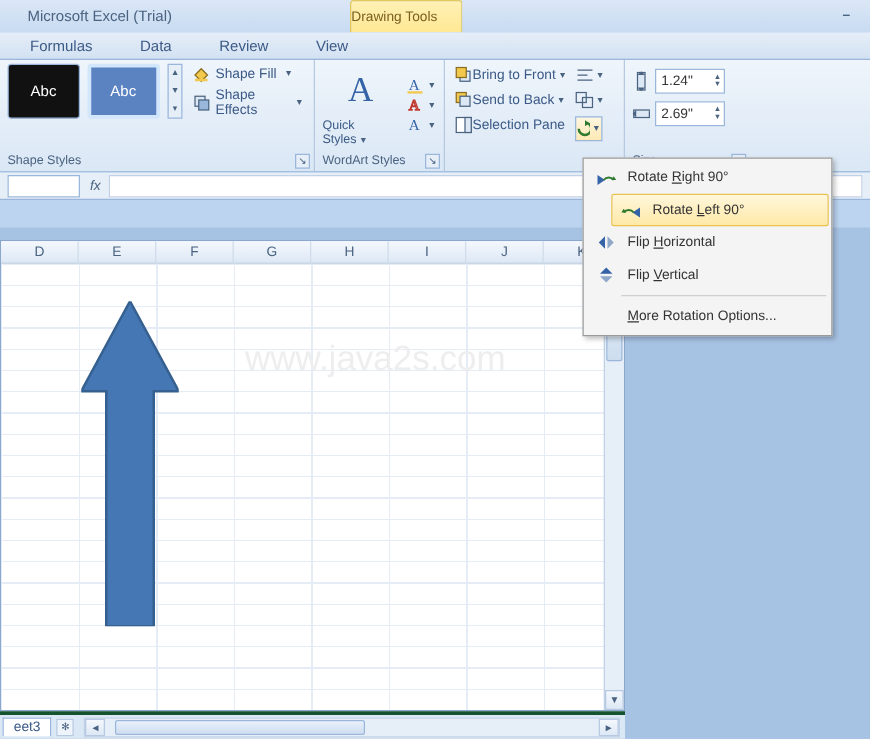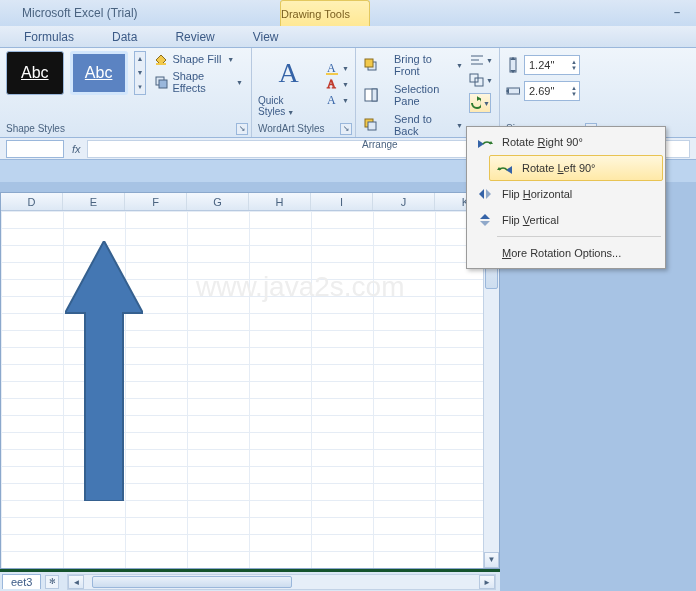--- a/index.html
+++ b/index.html
@@ -102,22 +102,21 @@
     text-align: center;
     line-height: 10px;
     background: #e6eef8;
   }
   .shapestyles-body { display: flex; align-items: center; gap: 6px; }
   .swatch {
     width: 64px; height: 44px;
     border: 1px solid #9ab7db;
     border-radius: 3px;
     display: flex; align-items: center; justify-content: center;
-    font-size: 16px;
-    text-decoration: underline;
+    font-size: 12px;
   }
   .swatch.dark { background: #111; color: #fff; }
   .swatch.blue { background: #5b83c2; color: #fff; border: 3px solid #d2e6fc; }
   .gallery-more {
     width: 14px; height: 44px;
     border: 1px solid #9ab7db;
     background: #e6eef8;
     display: flex; flex-direction: column; justify-content: space-around;
     align-items: center;
     font-size: 7px; color: #4a6380;
@@ -135,21 +134,21 @@
     width: 32px; height: 44px;
     display: flex; align-items: center; justify-content: center;
     font-family: Georgia, serif;
     font-size: 28px;
     color: #3563a7;
     border: 1px solid transparent;
   }
   .arrange-body { display: flex; }
   .arrange-col { display: flex; flex-direction: column; gap: 2px; }
   .arrange-cmd {
-    display: flex; align-items: center; gap: 16px;
+    display: flex; align-items: center; gap: 0;
     color: #3b5a86; font-size: 11px;
     padding: 2px 2px;
   }
   .rot-btn {
     width: 22px; height: 20px;
     border: 1px solid #9ab7db;
     background: linear-gradient(#fef6df,#fde9b3);
     display: inline-flex; align-items: center; justify-content: center;
     margin-top: 2px;
   }
@@ -358,36 +357,36 @@
                   <rect x="4" y="4" width="8" height="8" fill="#dde8f5" stroke="#4a6380"></rect>
                   <rect x="1" y="1" width="8" height="8" fill="#f2c94c" stroke="#8a6d1f"></rect>
                 </svg>
               </span>
             <span>Bring to Front</span>
               <span class="dd">▼</span>
           </div>
           <div class="arrange-cmd">
             <span class="tinyicon">
                 <svg width="14" height="14">
+                  <rect x="1" y="1" width="8" height="8" fill="#f2c94c" stroke="#8a6d1f"></rect>
+                  <rect x="4" y="4" width="8" height="8" fill="#dde8f5" stroke="#4a6380"></rect>
+                </svg>
+              </span>
+            <span>Send to Back</span>
+              <span class="dd">▼</span>
+          </div>
+          <div class="arrange-cmd">
+            <span class="tinyicon">
+                <svg width="14" height="14">
                   <rect x="1" y="1" width="12" height="12" fill="#fff" stroke="#4a6380"></rect>
                   <rect x="8" y="1" width="5" height="12" fill="#dde8f5" stroke="#4a6380"></rect>
                 </svg>
               </span>
             <span>Selection Pane</span>
           </div>
-          <div class="arrange-cmd">
-            <span class="tinyicon">
-                <svg width="14" height="14">
-                  <rect x="1" y="1" width="8" height="8" fill="#f2c94c" stroke="#8a6d1f"></rect>
-                  <rect x="4" y="4" width="8" height="8" fill="#dde8f5" stroke="#4a6380"></rect>
-                </svg>
-              </span>
-            <span>Send to Back</span>
-              <span class="dd">▼</span>
-          </div>
         </div>
         <div class="arrange-col" style="margin-left:4px">
           <span class="tinyicon" style="width:24px;height:18px">
               <svg width="16" height="14">
                 <line x1="2" y1="3" x2="14" y2="3" stroke="#4a6380"></line>
                 <line x1="2" y1="7" x2="10" y2="7" stroke="#4a6380"></line>
                 <line x1="2" y1="11" x2="14" y2="11" stroke="#4a6380"></line>
               </svg>
               <span class="dd">▼</span>
             </span>
@@ -400,21 +399,20 @@
             </span>
           <span class="rot-btn">
               <svg width="14" height="14">
                 <path d="M7 2 A5 5 0 1 1 2 7" fill="none" stroke="#2f7a2f" stroke-width="2"></path>
                 <polygon points="7,0 10,3 7,5" fill="#2f7a2f"></polygon>
               </svg>
               <span class="dd">▼</span>
             </span>
         </div>
       </div>
-      <div class="group-label">Arrange</div>
     </div>
 
     <div class="group" style="width:100px;border-right:none">
       <div class="size-body">
         <div class="size-row">
           <span class="tinyicon">
               <svg width="14" height="16">
                 <rect x="4" y="1" width="6" height="14" fill="#dde8f5" stroke="#4a6380"></rect>
                 <polygon points="7,0 10,3 4,3" fill="#4a6380"></polygon>
                 <polygon points="7,16 10,13 4,13" fill="#4a6380"></polygon>

